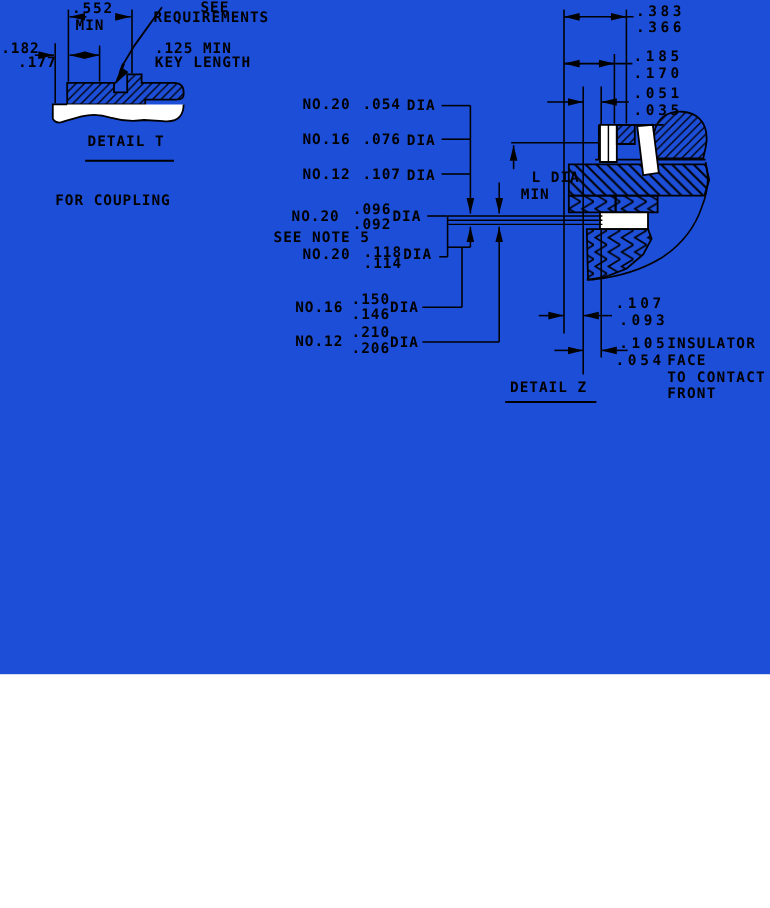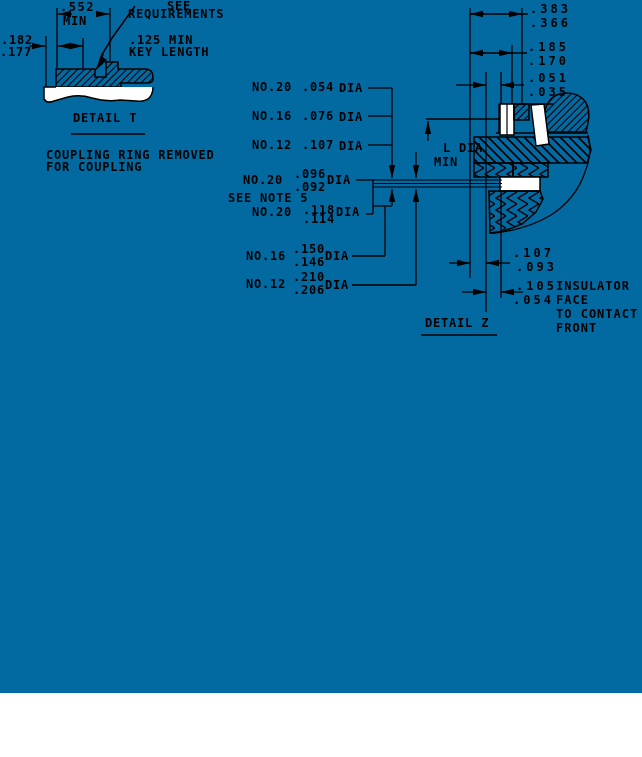--- a/index.html
+++ b/index.html
@@ -1,16 +1,16 @@
 <!DOCTYPE html>
 <html><head>
 <meta charset="utf-8">
 <style>
   html,body{margin:0;padding:0;background:#ffffff;}
-  #stage{position:relative;width:642px;height:693px;background:#0369a1;overflow:hidden;
+  #stage{position:relative;width:642px;height:562px;background:#1d4ed8;overflow:hidden;
          font-family:"DejaVu Sans Mono","Liberation Mono",monospace;}
   #linework{position:absolute;left:0;top:0;}
   .t{position:absolute;font-size:12px;line-height:13px;font-weight:bold;color:#000;
      letter-spacing:0.8px;white-space:pre;}
   .wide{letter-spacing:3px;}
   .mid{letter-spacing:1.5px;}
   .ins{letter-spacing:1px;}
   svg line,svg path,svg polyline,svg polygon,svg rect{vector-effect:non-scaling-stroke;}
 </style>
 </head>
@@ -147,25 +147,24 @@
     </g>
 
     <line x1="220" y1="750" x2="425" y2="750" stroke="#000" stroke-width="2.6"></line>
   </svg>
 
   <div class="t mid" style="left:60px;top:1px">.552</div>
   <div class="t" style="left:63px;top:15px">MIN</div>
   <div class="t" style="left:167px;top:0px">SEE</div>
   <div class="t" style="left:128px;top:8px">REQUIREMENTS</div>
   <div class="t" style="left:1px;top:34px">.182</div>
-  <div class="t" style="left:0;top:46px">.177</div>
+  <div class="t" style="left:15px;top:46px">.177</div>
   <div class="t" style="left:129px;top:34px">.125 MIN</div>
   <div class="t" style="left:129px;top:46px">KEY LENGTH</div>
   <div class="t" style="left:73px;top:112px">DETAIL T</div>
-  <div class="t" style="left:46px;top:149px">COUPLING RING REMOVED</div>
   <div class="t" style="left:46px;top:161px">FOR COUPLING</div>
 
   <div class="t wide" style="left:530px;top:3px">.383</div>
   <div class="t wide" style="left:530px;top:17px">.366</div>
   <div class="t wide" style="left:528px;top:41px">.185</div>
   <div class="t wide" style="left:528px;top:55px">.170</div>
   <div class="t wide" style="left:528px;top:72px">.051</div>
   <div class="t wide" style="left:528px;top:86px">.035</div>
   <div class="t wide" style="left:513px;top:247px">.107</div>
   <div class="t wide" style="left:516px;top:261px">.093</div>

